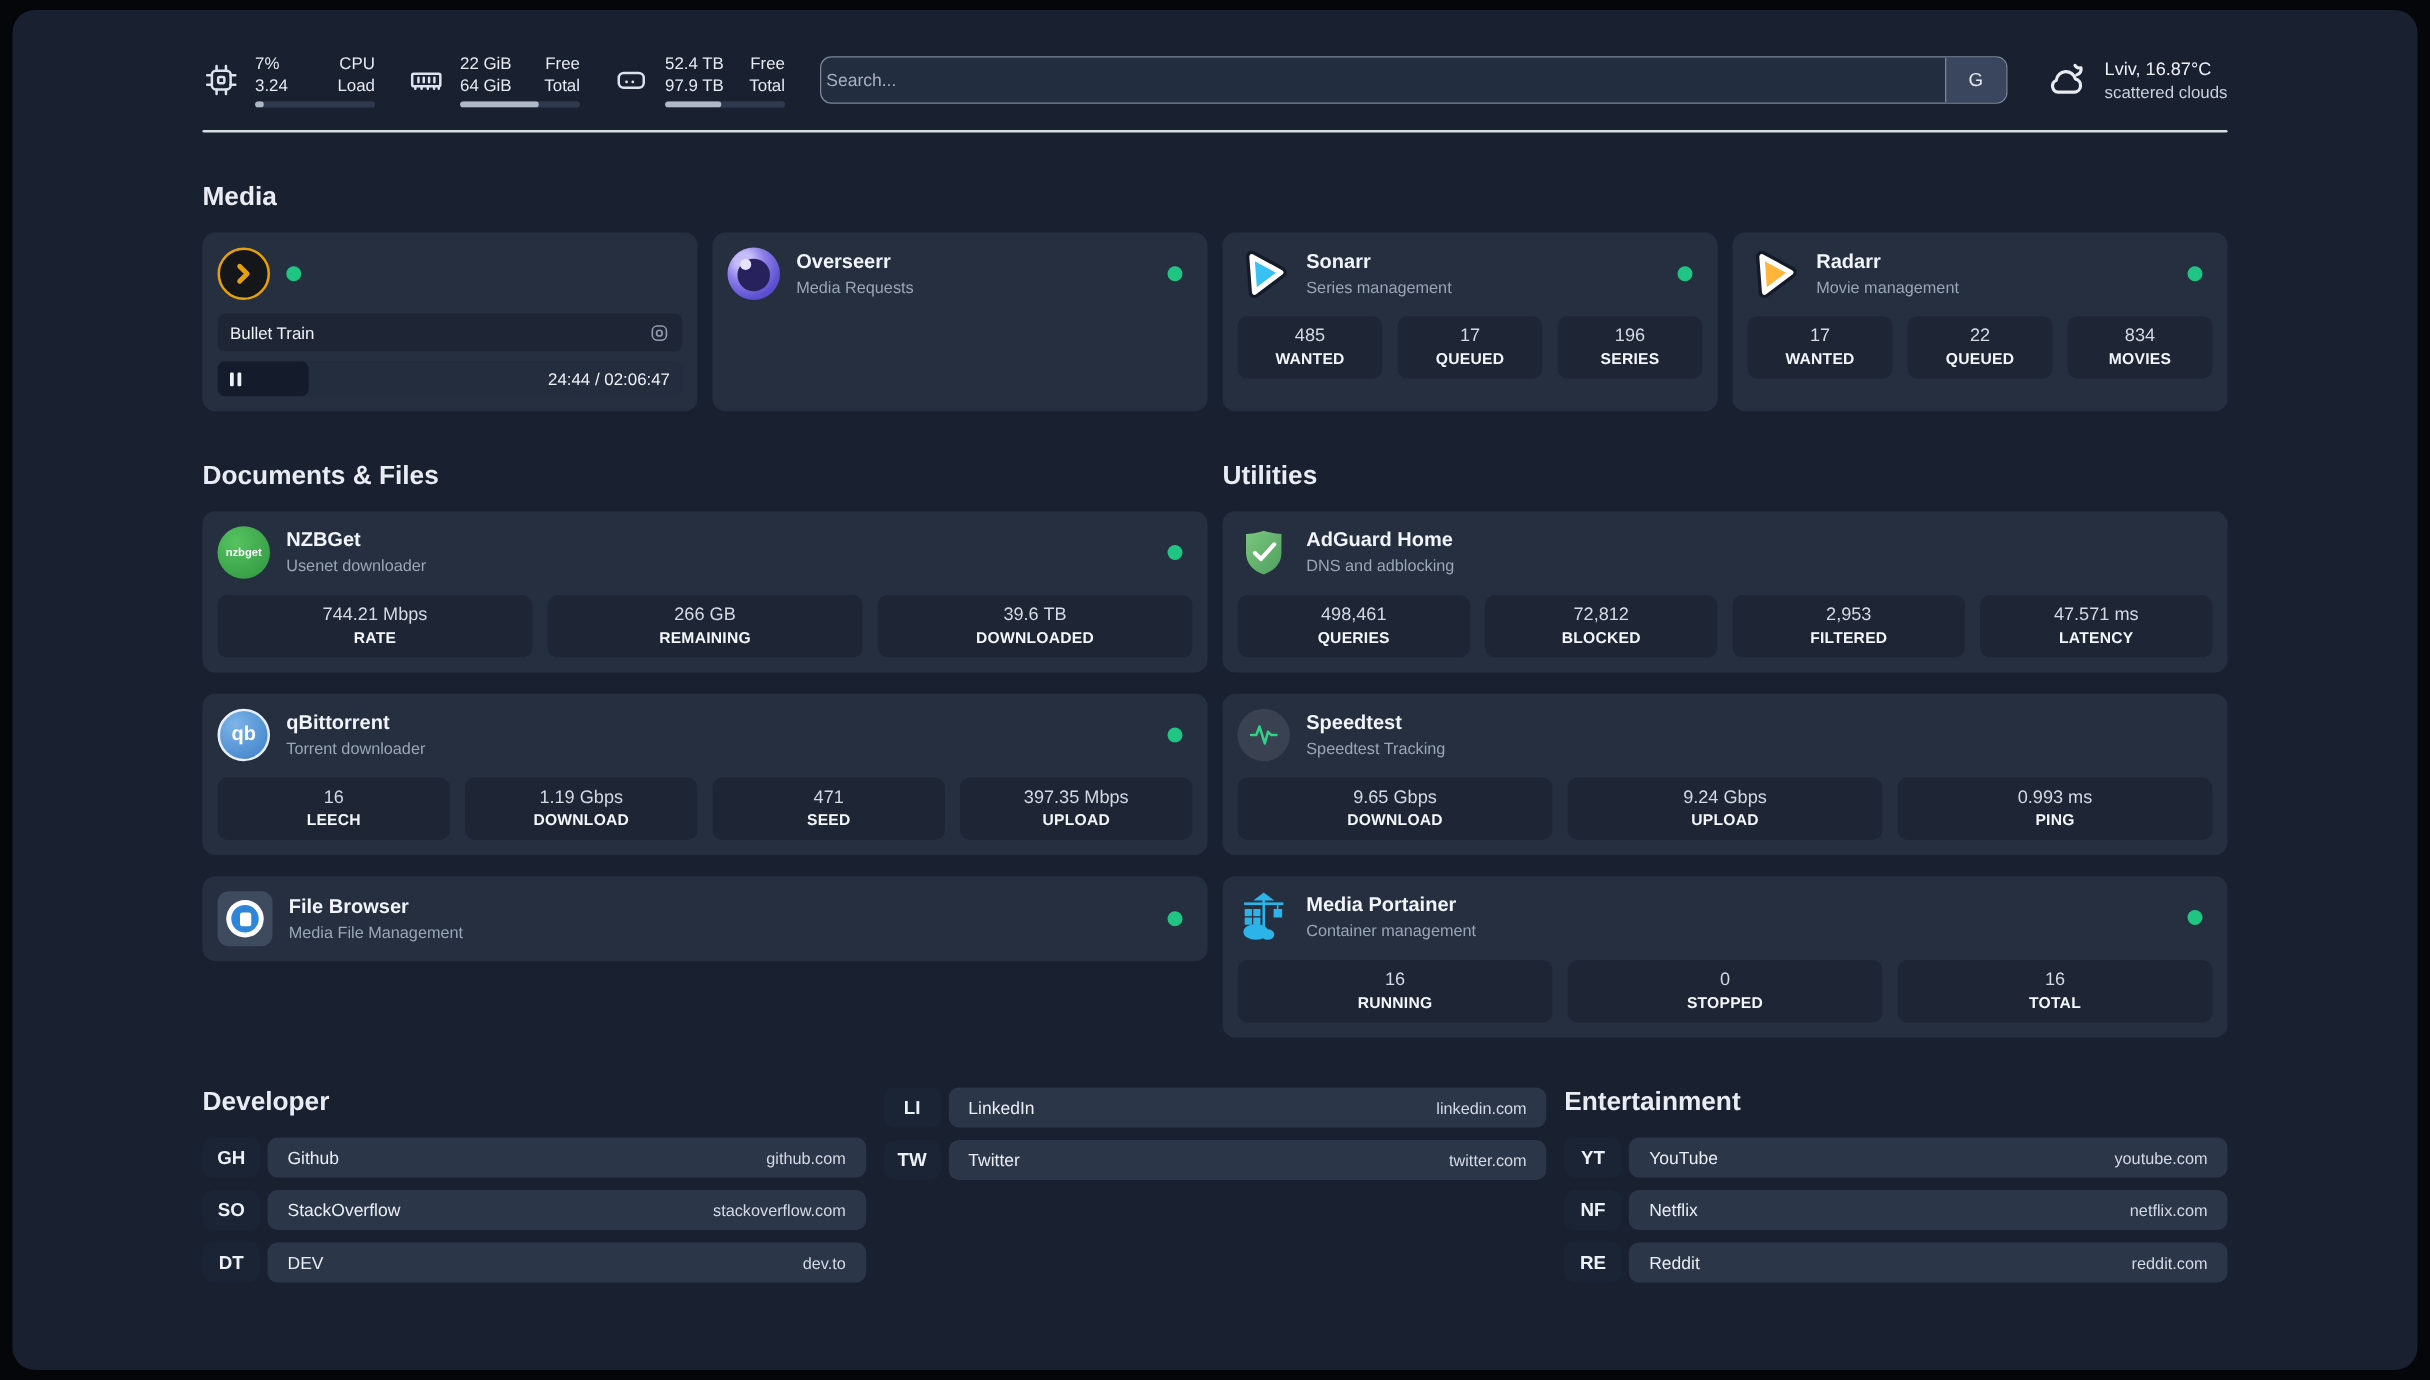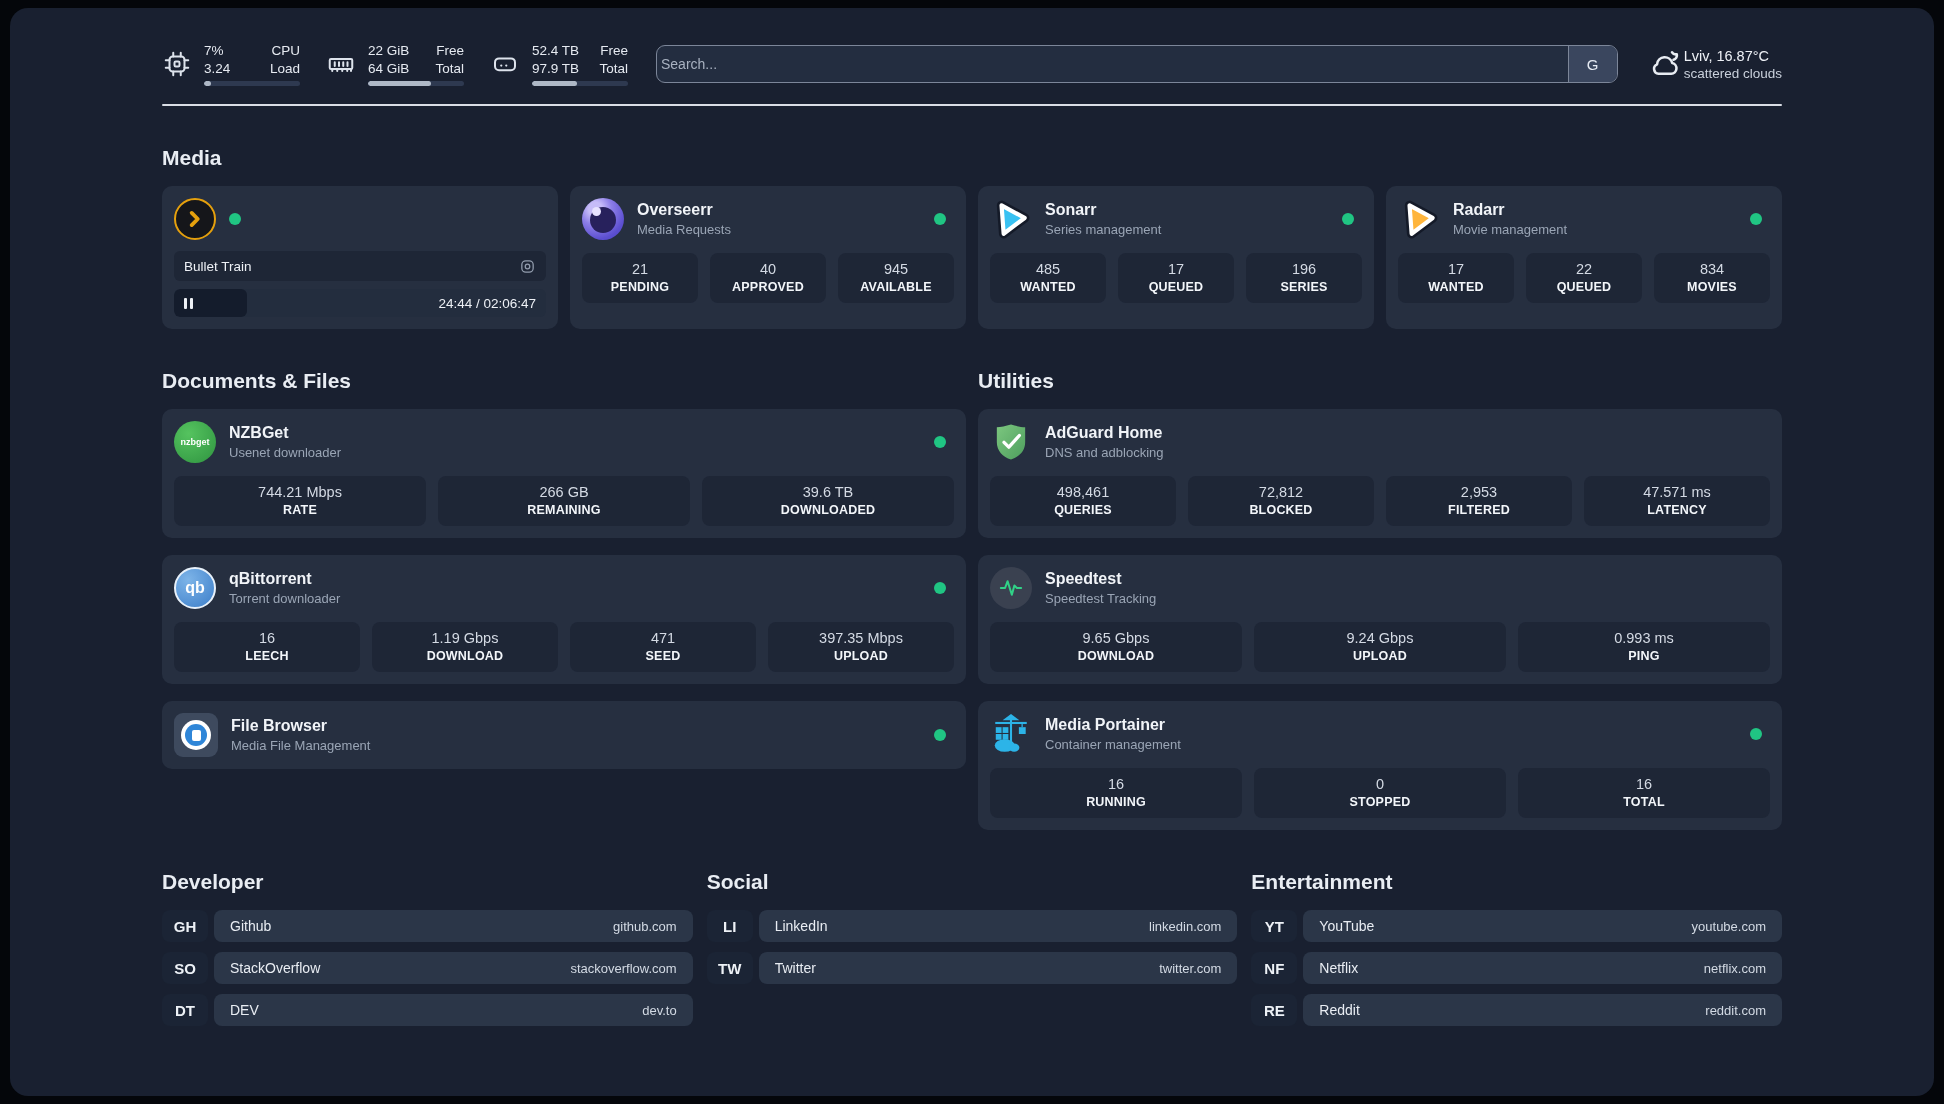--- a/index.html
+++ b/index.html
@@ -28,21 +28,21 @@
   .sys-fill{height:100%;border-radius:3px;background:#aeb8c6;width:0;}
 
   .searchbox{flex:1;margin:0 30px 0 28px;height:36px;border:1px solid #7c8699;border-radius:9px;
     background:#232d40;display:flex;align-items:stretch;overflow:hidden;}
   .searchbox input{flex:1;background:transparent;border:none;outline:none;color:#0ea5e9;
     padding:0 4px;font-size:14px;font-family:inherit;}
   .searchbox input::placeholder{color:#a9b2c1;}
   .search-btn{width:48px;background:#3a465e;border-left:1px solid #7c8699;display:flex;
     align-items:center;justify-content:center;font-size:15px;color:#e6ebf3;cursor:pointer;}
 
-  .weather{display:flex;align-items:center;}
+  .weather{display:flex;align-items:center;gap:12px;}
   .weather-icon{width:36px;height:36px;color:#e8ecf2;flex:none;}
   .weather-loc{font-size:14.5px;color:#eef1f6;}
   .weather-cond{font-size:13.5px;color:#c9d0db;margin-top:2px;}
 
   .rule{margin-top:16px;height:2px;background:#e4e8ef;border-radius:1px;opacity:.95;}
 
   
   .section-title{font-size:21px;font-weight:700;color:#e9edf3;margin:40px 0 16px;}
   .grid-media{display:grid;grid-template-columns:repeat(4,1fr);gap:12px;}
   .grid-two{display:grid;grid-template-columns:1fr 1fr;gap:12px;align-items:start;}
@@ -238,34 +238,20 @@
             <div class="ov-inner"></div>
               <div class="ov-glint"></div>
           </div>
         </div>
         <div class="card-titles">
           <div class="app-name">Overseerr</div>
           <div class="app-desc">Media Requests</div>
         </div>
         <div class="status-dot"></div>
       </div>
-      <div class="stats-row">
-        <div class="stat-tile">
-          <div class="stat-value">21</div>
-          <div class="stat-label">PENDING</div>
-        </div>
-        <div class="stat-tile">
-          <div class="stat-value">40</div>
-          <div class="stat-label">APPROVED</div>
-        </div>
-        <div class="stat-tile">
-          <div class="stat-value">945</div>
-          <div class="stat-label">AVAILABLE</div>
-        </div>
-      </div>
     </div>
 
     <div class="card">
       <div class="card-header">
         <div class="app-icon">
           <svg width="42" height="42" viewBox="0 0 40 40">
             <polygon points="11,7 33,19 13,34" fill="none" stroke="#141a28" stroke-width="9" stroke-linejoin="round"></polygon>
             <polygon points="11,7 33,19 13,34" fill="#38c1f2" stroke="#ffffff" stroke-width="4" stroke-linejoin="round"></polygon>
           </svg>
         </div>
@@ -547,21 +533,20 @@
           <div class="bm-badge">DT</div>
           <div class="bm-link">
             <span class="bm-name">DEV</span>
             <span class="bm-url">dev.to</span>
           </div>
         </div>
       </div>
     </div>
 
     <div>
-      <div class="section-title" style="margin-top:0;">Social</div>
       <div class="bm-rows">
         <div class="bm-row">
           <div class="bm-badge">LI</div>
           <div class="bm-link">
             <span class="bm-name">LinkedIn</span>
             <span class="bm-url">linkedin.com</span>
           </div>
         </div>
         <div class="bm-row">
           <div class="bm-badge">TW</div>

